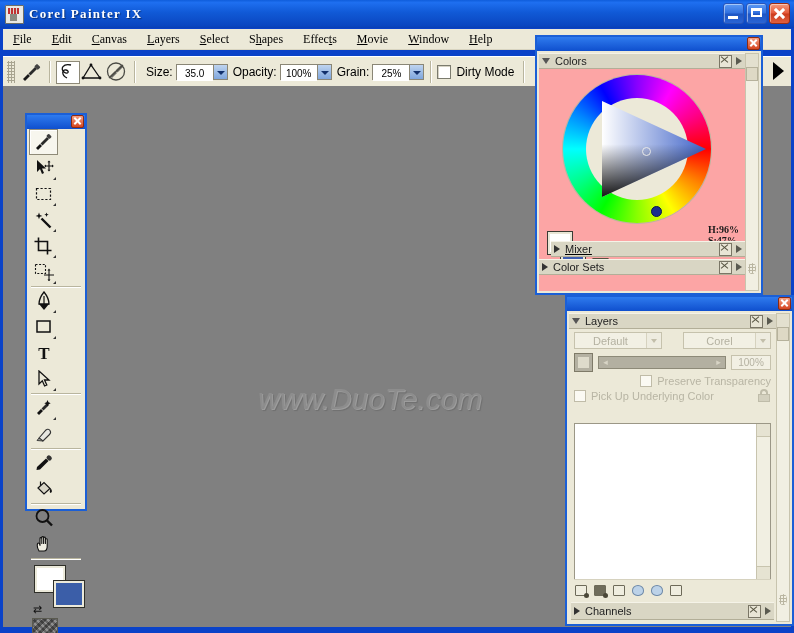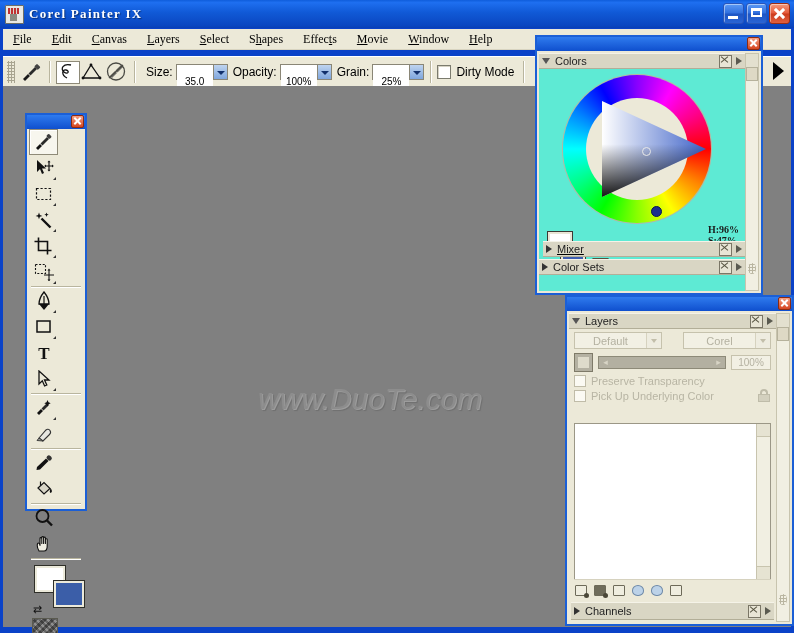--- a/index.html
+++ b/index.html
@@ -83,21 +83,21 @@
   }
   .psep{width:1px;height:22px;background:#b9b59e;margin:0 6px;flex:0 0 auto;
         box-shadow:1px 0 0 #fff;}
   .pb-ico{width:24px;height:22px;position:relative;flex:0 0 auto;}
   .pb-lab{font-size:12px;color:#000;margin:0 3px 0 5px;white-space:nowrap;}
   .spin{
     display:inline-flex;align-items:stretch;height:16px;flex:0 0 auto;
     border:1px solid #8a8676;background:#fff;box-sizing:border-box;
   }
   .spin .v{
-    min-width:30px;padding:16px 3px;font-size:10px;display:flex;align-items:center;
+    min-width:30px;padding:8px 3px;font-size:10px;display:flex;align-items:center;
     justify-content:center;color:#000;background:#fff;
   }
   .spin .ar{
     width:13px;background:linear-gradient(180deg,#bfd4ef,#7fa6dd);
     border-left:1px solid #8a8676;position:relative;
   }
   .spin .ar:after{
     content:"";position:absolute;left:3px;top:6px;
     border-left:4px solid transparent;border-right:4px solid transparent;
     border-top:4px solid #12306b;
@@ -161,21 +161,21 @@
     content:"";position:absolute;left:0px;top:3px;width:9px;height:1px;background:#55523f;
   }
   .sec-btn:before{transform:rotate(40deg);} .sec-btn:after{transform:rotate(-40deg);}
   .sec-play{
     width:0;height:0;margin-left:4px;flex:0 0 auto;
     border-top:4px solid transparent;border-bottom:4px solid transparent;border-left:6px solid #5a5a50;
   }
 
   
   #colors-pal{left:535px;top:35px;width:228px;height:260px;}
-  .pal-body{position:absolute;left:2px;right:16px;top:16px;bottom:2px;background:#5eead4;}
+  .pal-body{position:absolute;left:2px;right:16px;top:16px;bottom:2px;background:#fca5a5;}
   .pal-scroll{
     position:absolute;right:2px;top:16px;bottom:2px;width:14px;
     background:#f1efe2;border:1px solid #c8c4ae;box-sizing:border-box;
   }
   .pal-scroll .sb-btn{
     height:13px;background:#e3e0cf;border-bottom:1px solid #c8c4ae;position:relative;
   }
   .pal-scroll .sb-thumb{
     position:absolute;left:0;right:0;top:13px;height:14px;background:#ded9c5;
     border:1px solid #b6b29c;box-sizing:border-box;
@@ -280,21 +280,21 @@
   }
   .slider .sl-l,.slider .sl-r{
     position:absolute;top:1px;width:9px;height:9px;color:#d8d5c6;font-size:9px;line-height:9px;text-align:center;
   }
   .slider .sl-l{left:2px;} .slider .sl-r{right:2px;}
   .op-box{
     width:40px;height:15px;border:1px solid #c6c2ad;background:#f2f0e4;
     font-size:10px;color:#b4b1a1;display:flex;align-items:center;justify-content:center;
     box-sizing:border-box;flex:0 0 auto;
   }
-  .cbrow{display:flex;align-items:center;padding:1px 5px;gap:5px;}
+  .cbrow{display:flex;align-items:center;padding:1px 5px;gap:5px;justify-content:flex-end;}
   .cb-sq{
     width:12px;height:12px;border:1px solid #c0bcA8;background:#fbfaf3;flex:0 0 auto;box-sizing:border-box;
   }
   .cb-lab{font-size:11px;color:#b8b5a4;white-space:nowrap;}
   .lock-ic{
     margin-left:auto;width:14px;height:14px;position:relative;opacity:.45;
   }
   .lock-ic:before{
     content:"";position:absolute;left:3px;top:0px;width:8px;height:6px;border:2px solid #8a8672;
     border-bottom:none;border-radius:4px 4px 0 0;box-sizing:border-box;
@@ -665,21 +665,21 @@
         <div>V:40%</div>
       </div>
 
       <div class="swatches">
         <div class="sw-front"></div>
         <div class="sw-back"></div>
         <div class="sw-swapic">⇄</div>
       </div>
       <div class="clone-ic"></div>
 
-      <div class="sec-head" style="position:absolute;left:4px;right:0;bottom:34px;text-decoration:underline;">
+      <div class="sec-head" style="position:absolute;left:12px;right:0;bottom:34px;text-decoration:underline;">
         <span class="sec-tri right"></span>
         <span class="sec-name">Mixer</span>
         <span class="sec-btn"></span>
         <span class="sec-play"></span>
       </div>
 
       <div class="sec-head" style="position:absolute;left:0;right:0;bottom:16px;">
         <span class="sec-tri right"></span>
         <span class="sec-name">Color Sets</span>
         <span class="sec-btn"></span>

